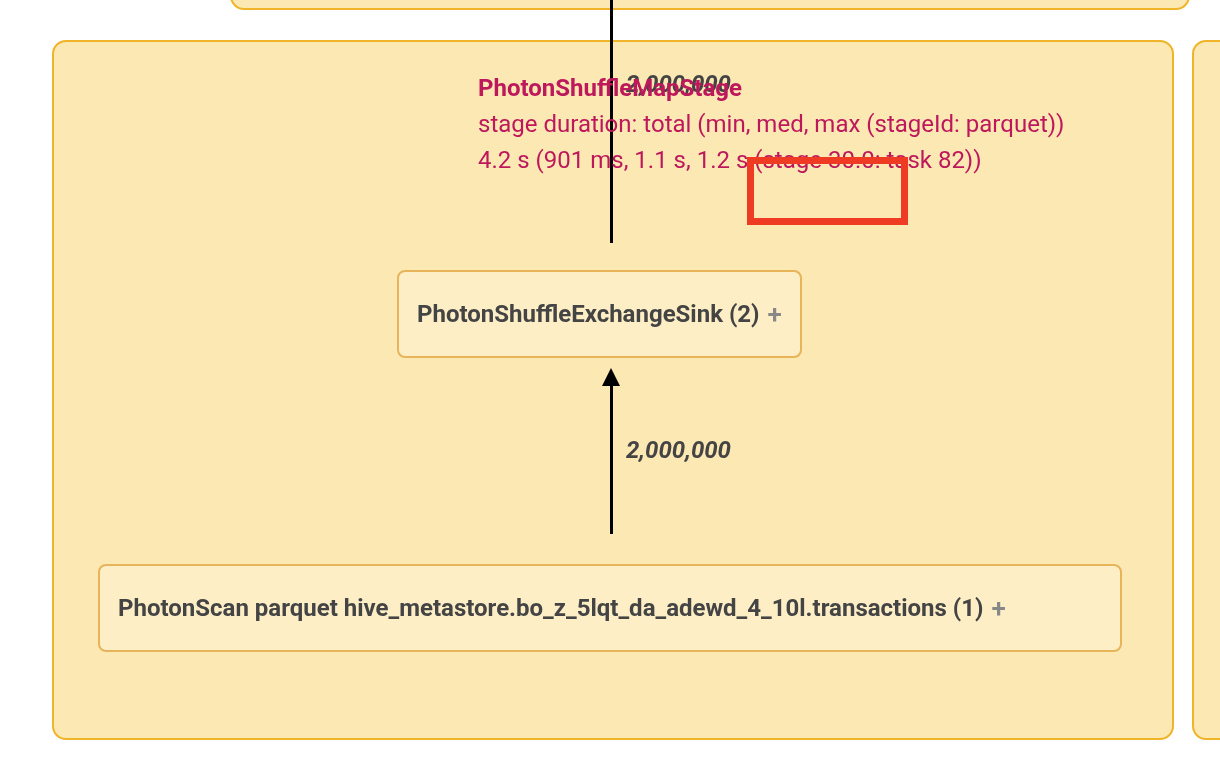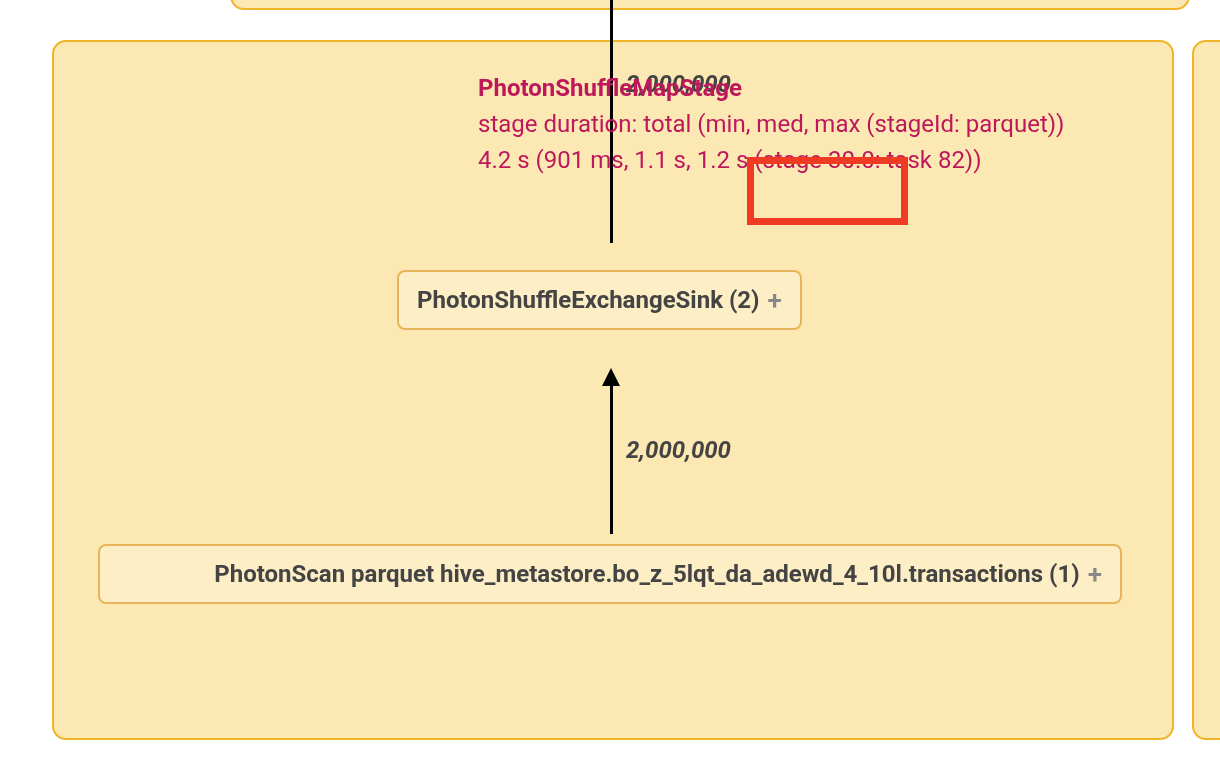--- a/index.html
+++ b/index.html
@@ -35,21 +35,21 @@
     left: 1192px;
     top: 40px;
     width: 200px;
     height: 700px;
   }
   .op-node {
     position: absolute;
     background: #fdeec6;
     border: 2px solid #e7b45a;
     border-radius: 8px;
-    padding: 14px 18px;
+    padding: 28px 18px;
     box-sizing: border-box;
     display: flex;
     align-items: center;
     gap: 8px;
   }
   .op-title {
     font-size: 24px;
     font-weight: 700;
     color: #444444;
     white-space: nowrap;
@@ -124,16 +124,16 @@
 <div class="op-node" style="left:397px; top:270px;">
   <span class="op-title">PhotonShuffleExchangeSink (2)</span>
   <span class="plus">+</span>
 </div>
 
 <div class="arrow-head" style="left:602px; top:368px;"></div>
 <div class="arrow-line" style="left:610px; top:384px; height:150px;"></div>
 
 <div class="count-label" style="left:626px; top:436px;">2,000,000</div>
 
-<div class="op-node" style="left:98px; top:544px; width:1024px;justify-content:flex-end;">
+<div class="op-node" style="left:98px; top:564px; width:1024px;">
   <span class="op-title">PhotonScan parquet hive_metastore.bo_z_5lqt_da_adewd_4_10l.transactions (1)</span>
   <span class="plus">+</span>
 </div>
 
 </body></html>

